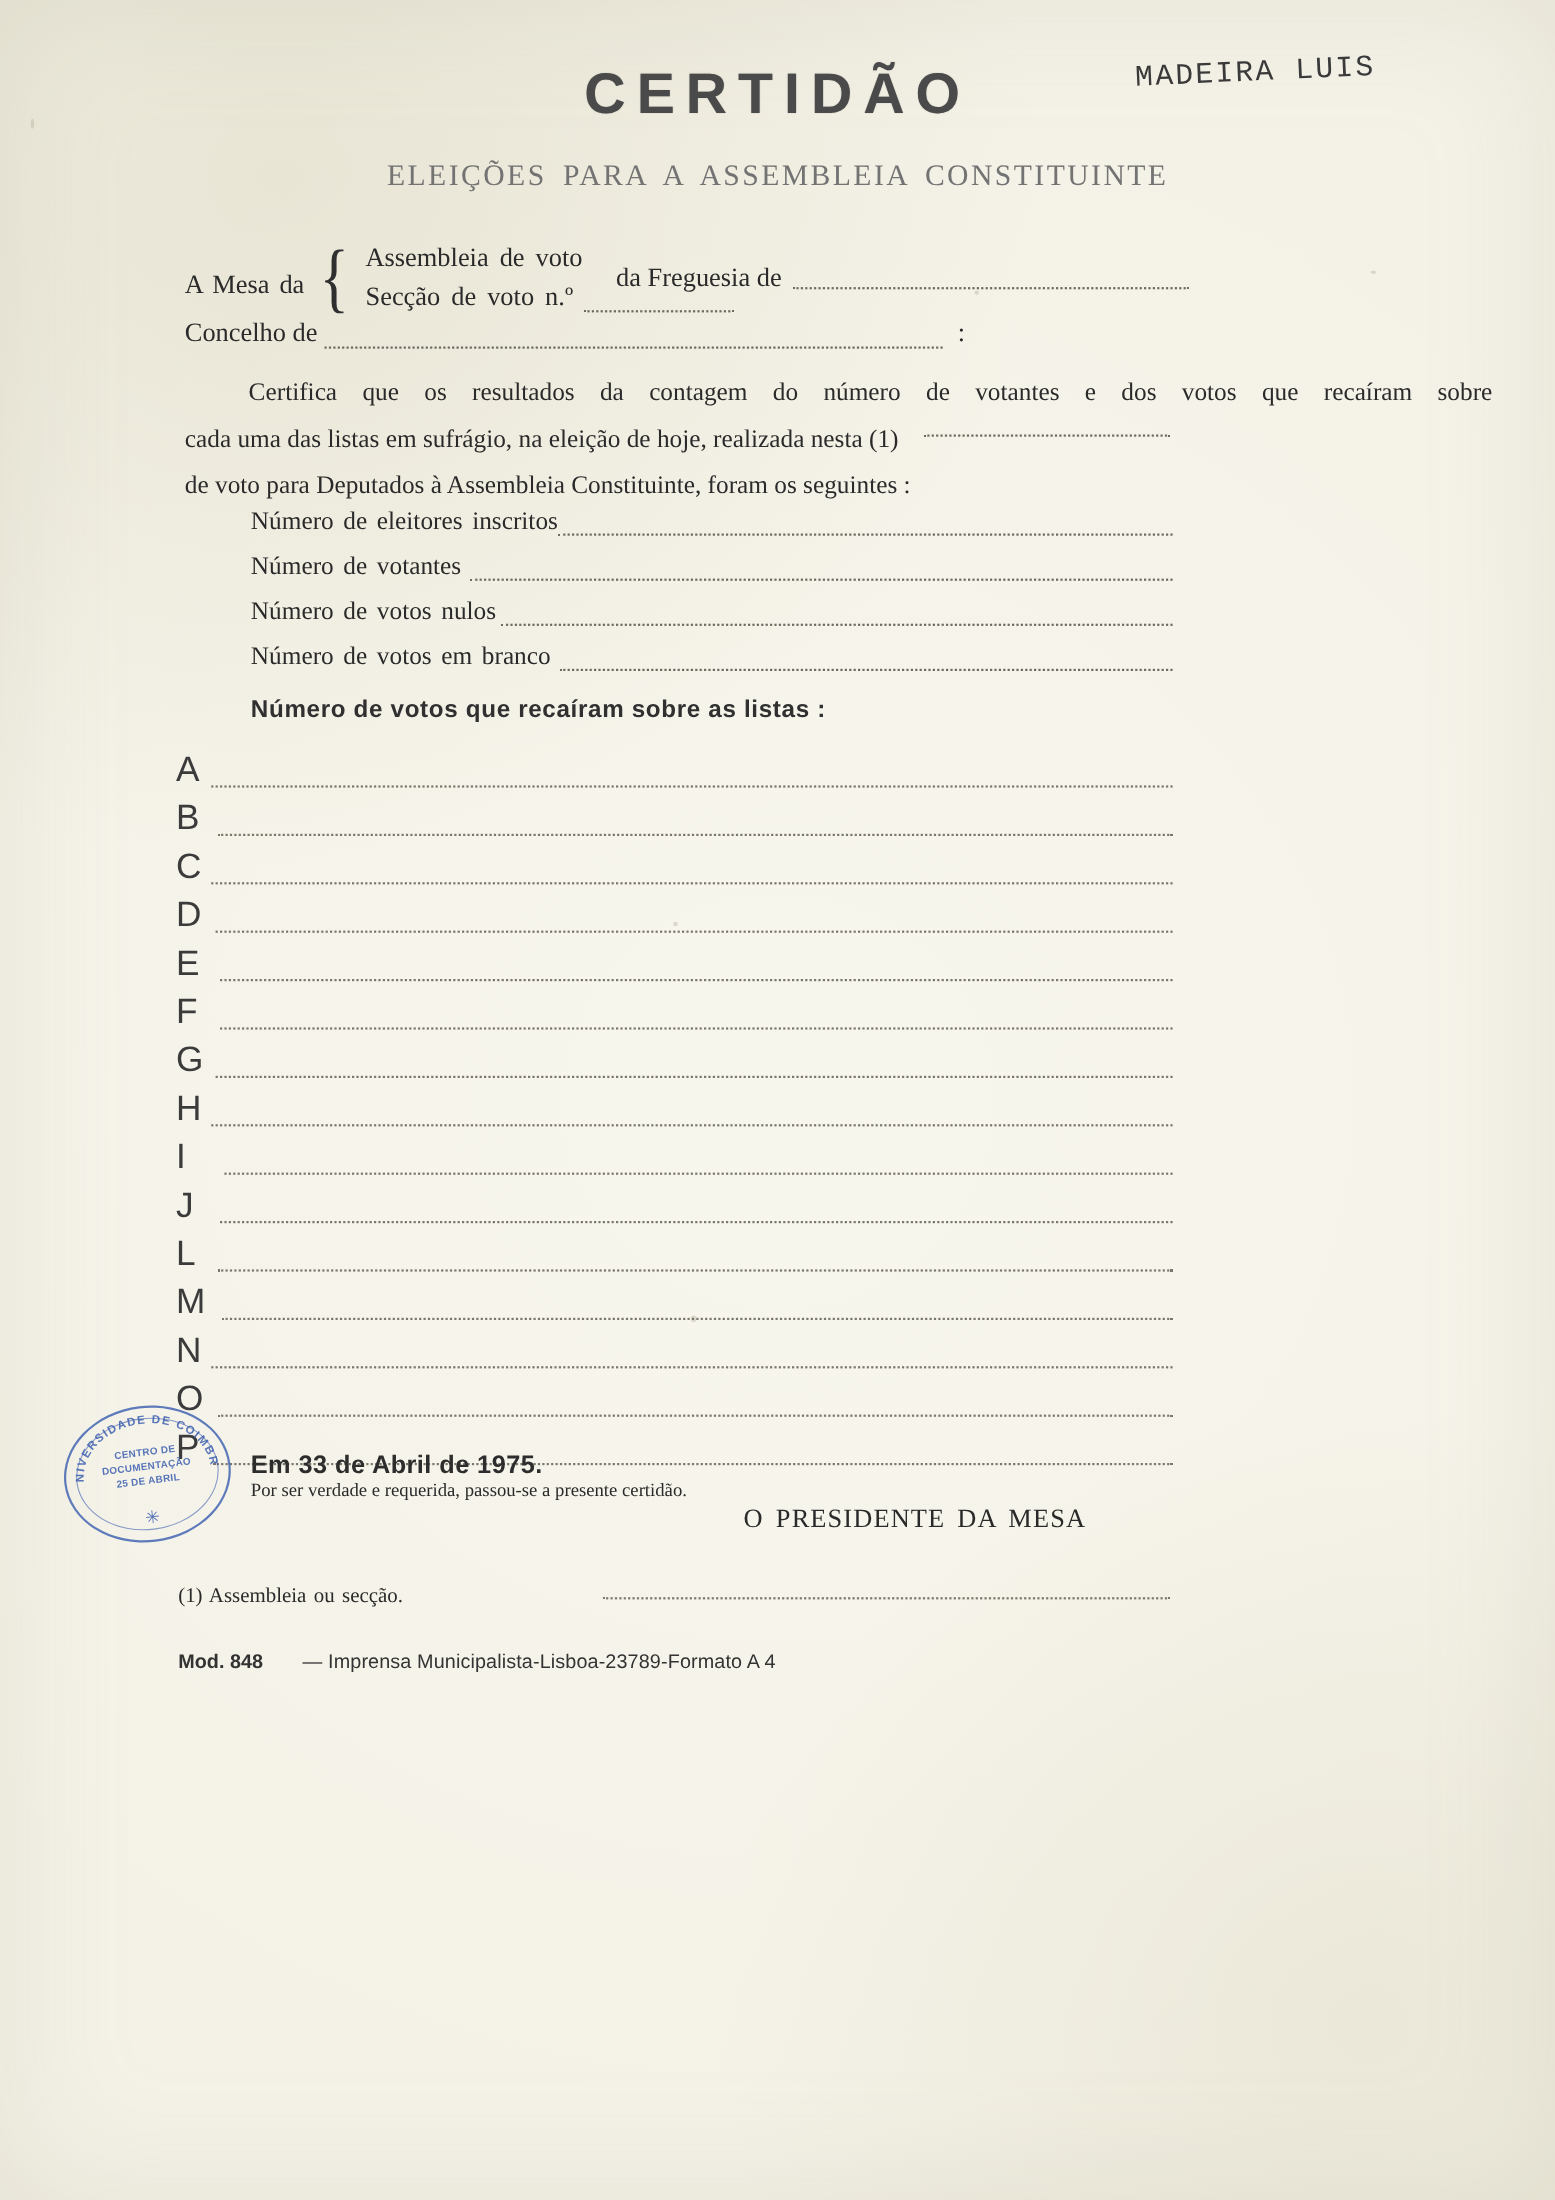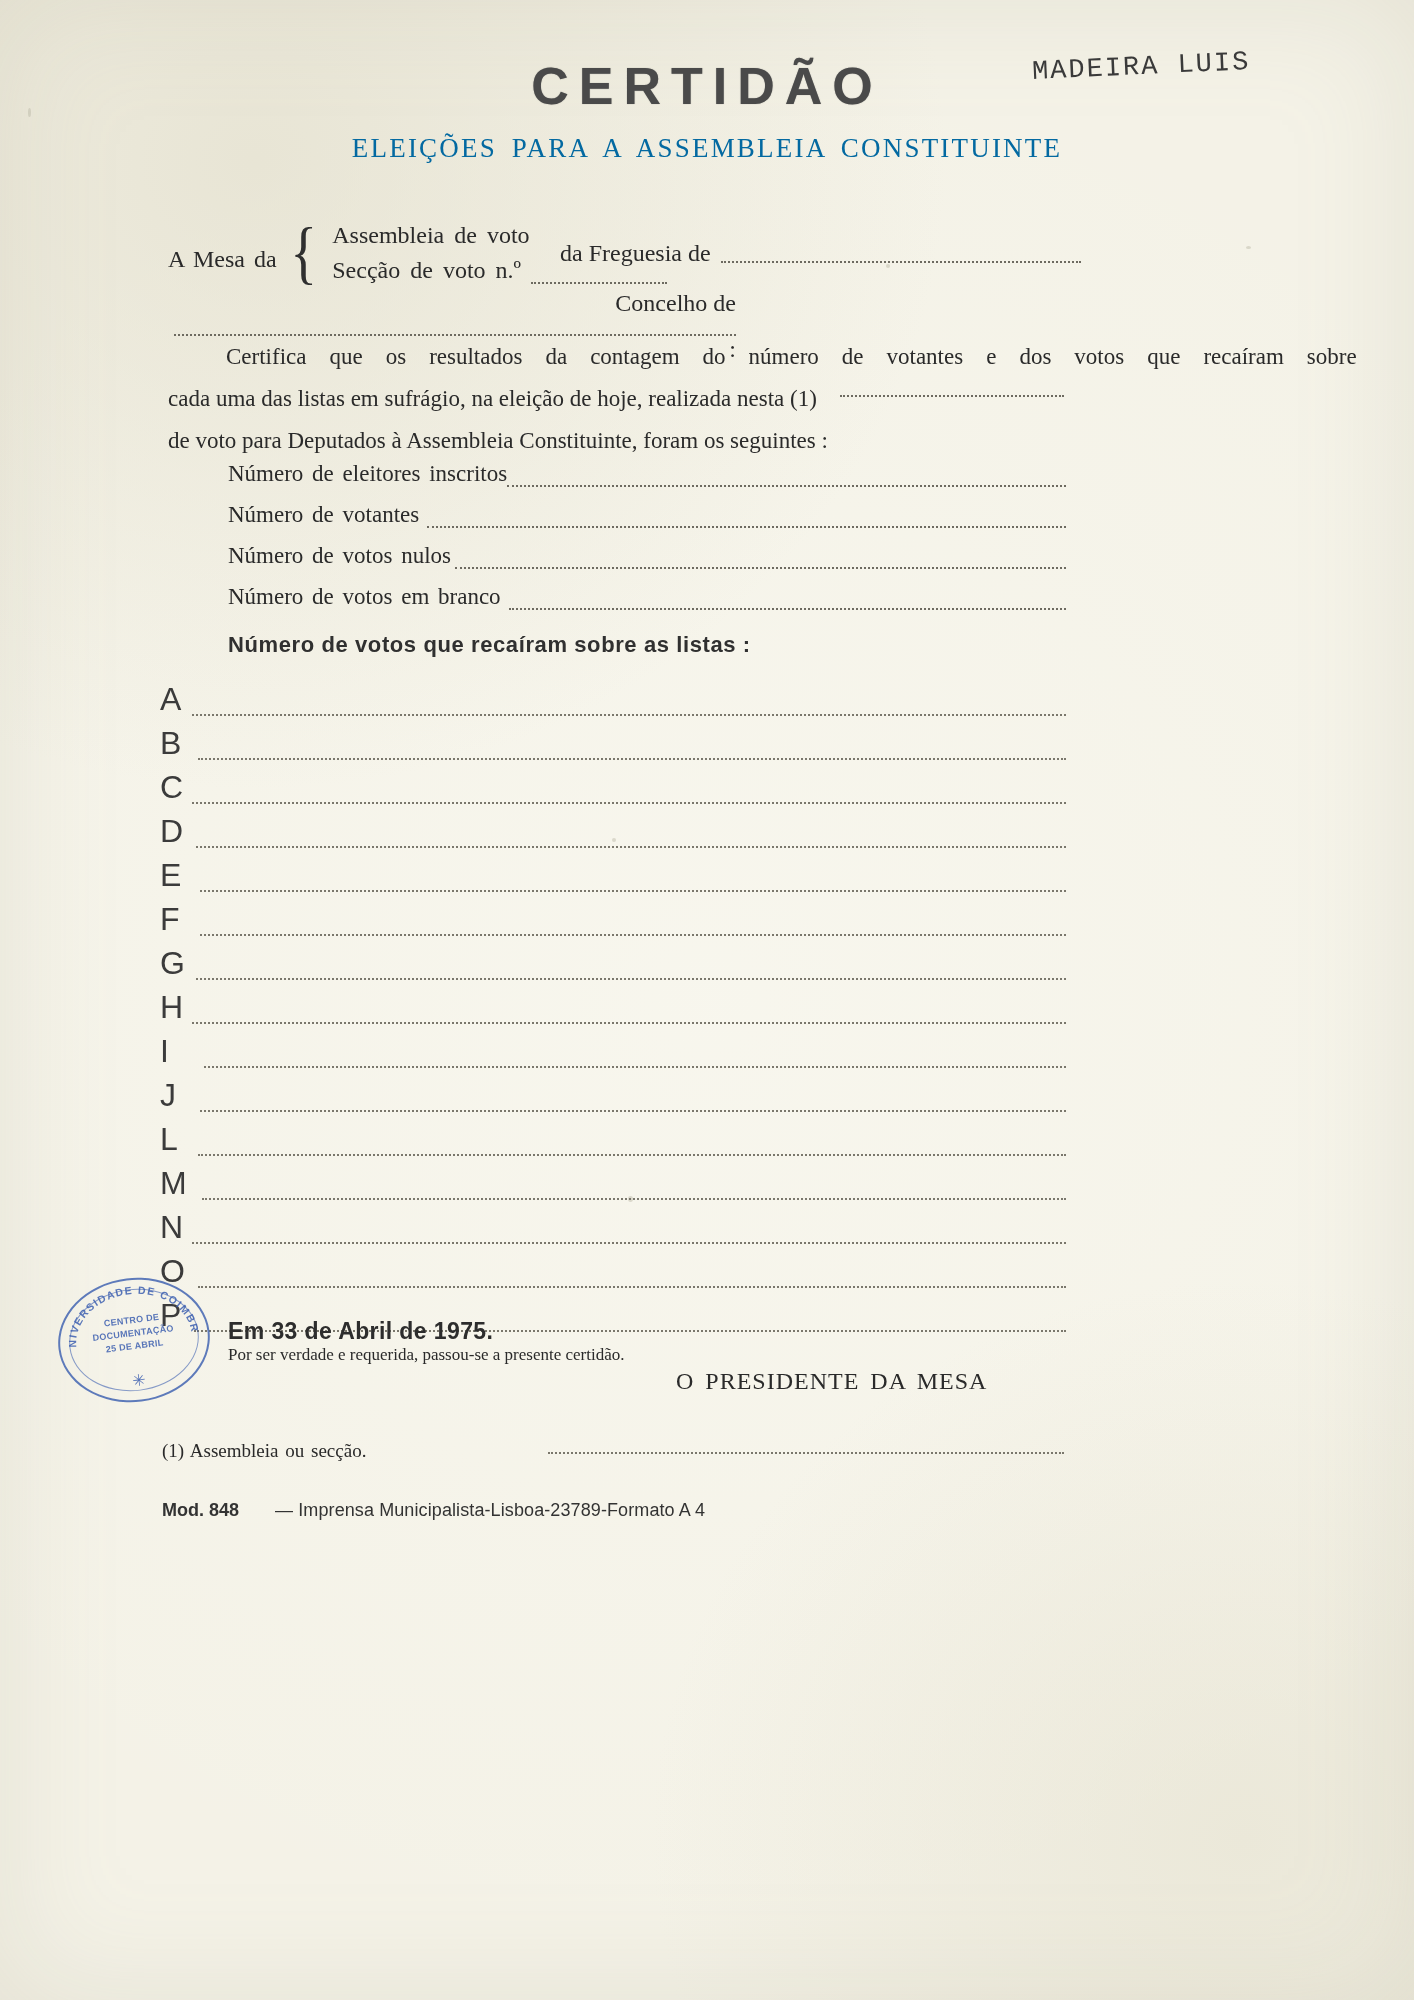--- a/index.html
+++ b/index.html
@@ -52,25 +52,25 @@
     font-family: "Liberation Mono", "DejaVu Sans Mono", monospace;
     font-size: 27px;
     letter-spacing: 2px;
     color: #3a3a3a;
     transform: rotate(-2.6deg);
     white-space: pre;
   }
   .subtitle {
     position: absolute;
     left: 0; right: 0;
-    top: 133px;
+    top: 144px;
     text-align: center;
     font-size: 27px;
     letter-spacing: 2.2px;
-    color: #0369a1;
+    color: #737373;
     word-spacing: 6px;
   }
 
   
   .dots {
     display: inline-block;
     vertical-align: bottom;
     border-bottom: 2px dotted #6d6a60;
     height: 0.72em;
   }
@@ -113,21 +113,20 @@
     white-space: nowrap;
   }
   .concelho {
     position: absolute;
     left: 168px;
     top: 290px;
     font-size: 24px;
     display: flex;
     align-items: flex-end;
     white-space: nowrap;
-    flex-direction: column;
   }
 
   
   .para {
     position: absolute;
     left: 168px;
     top: 336px;
     width: 896px;
     font-size: 23px;
     line-height: 42px;

